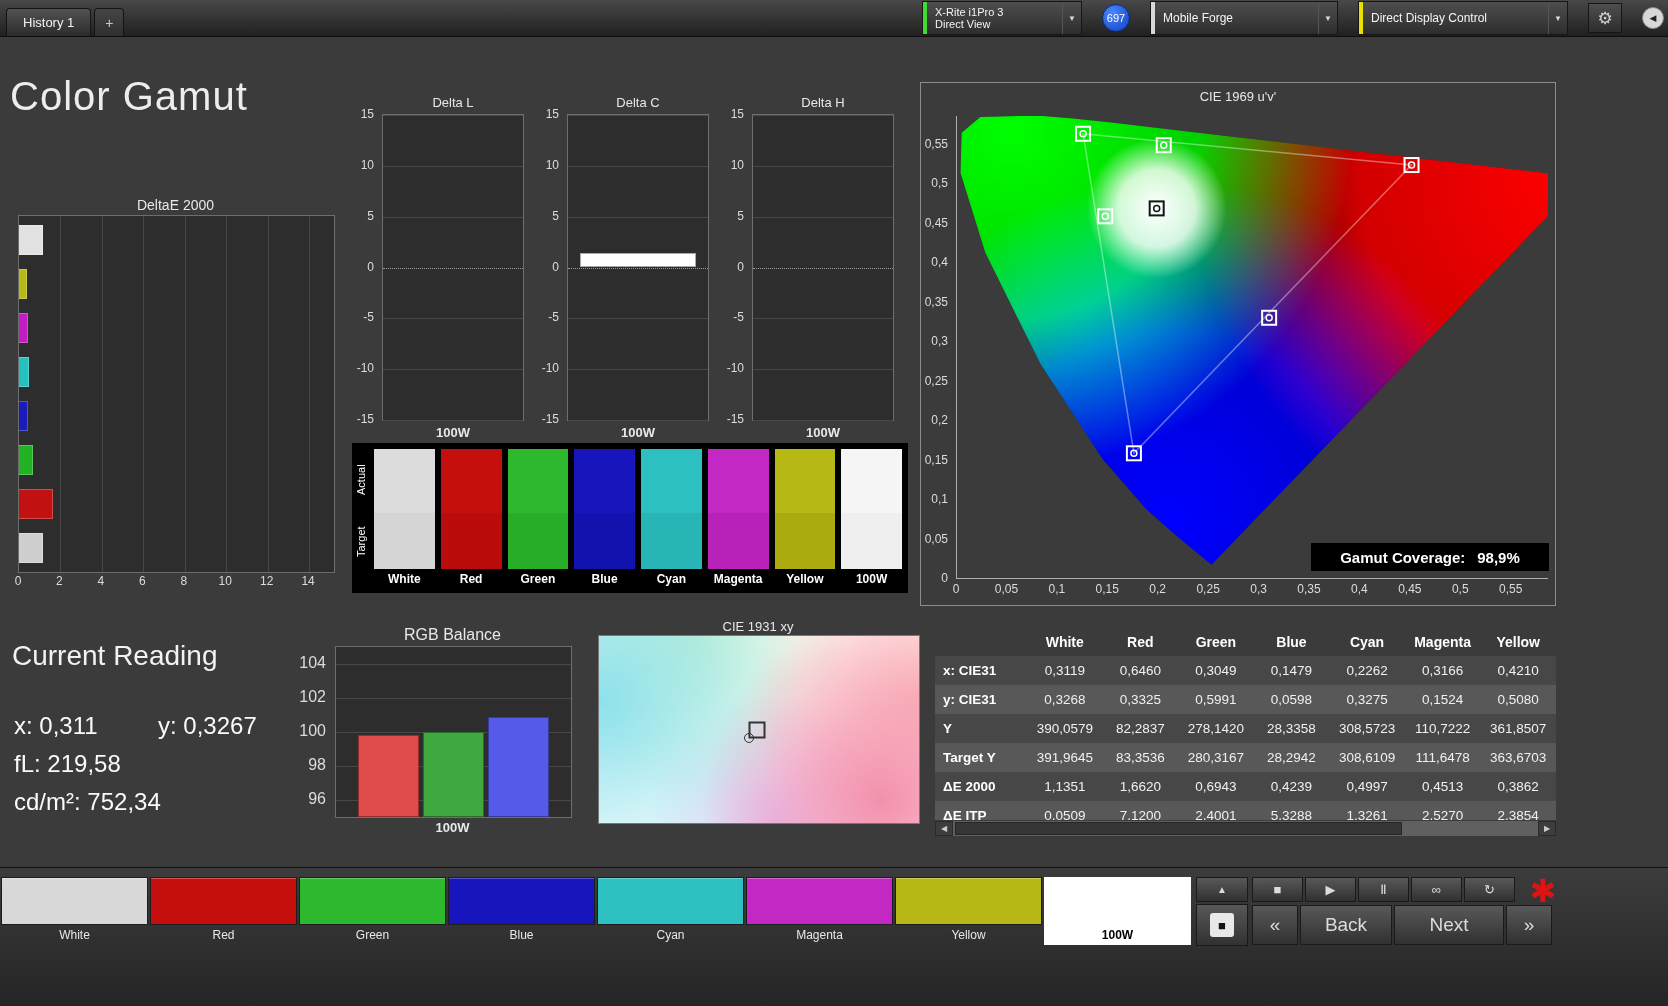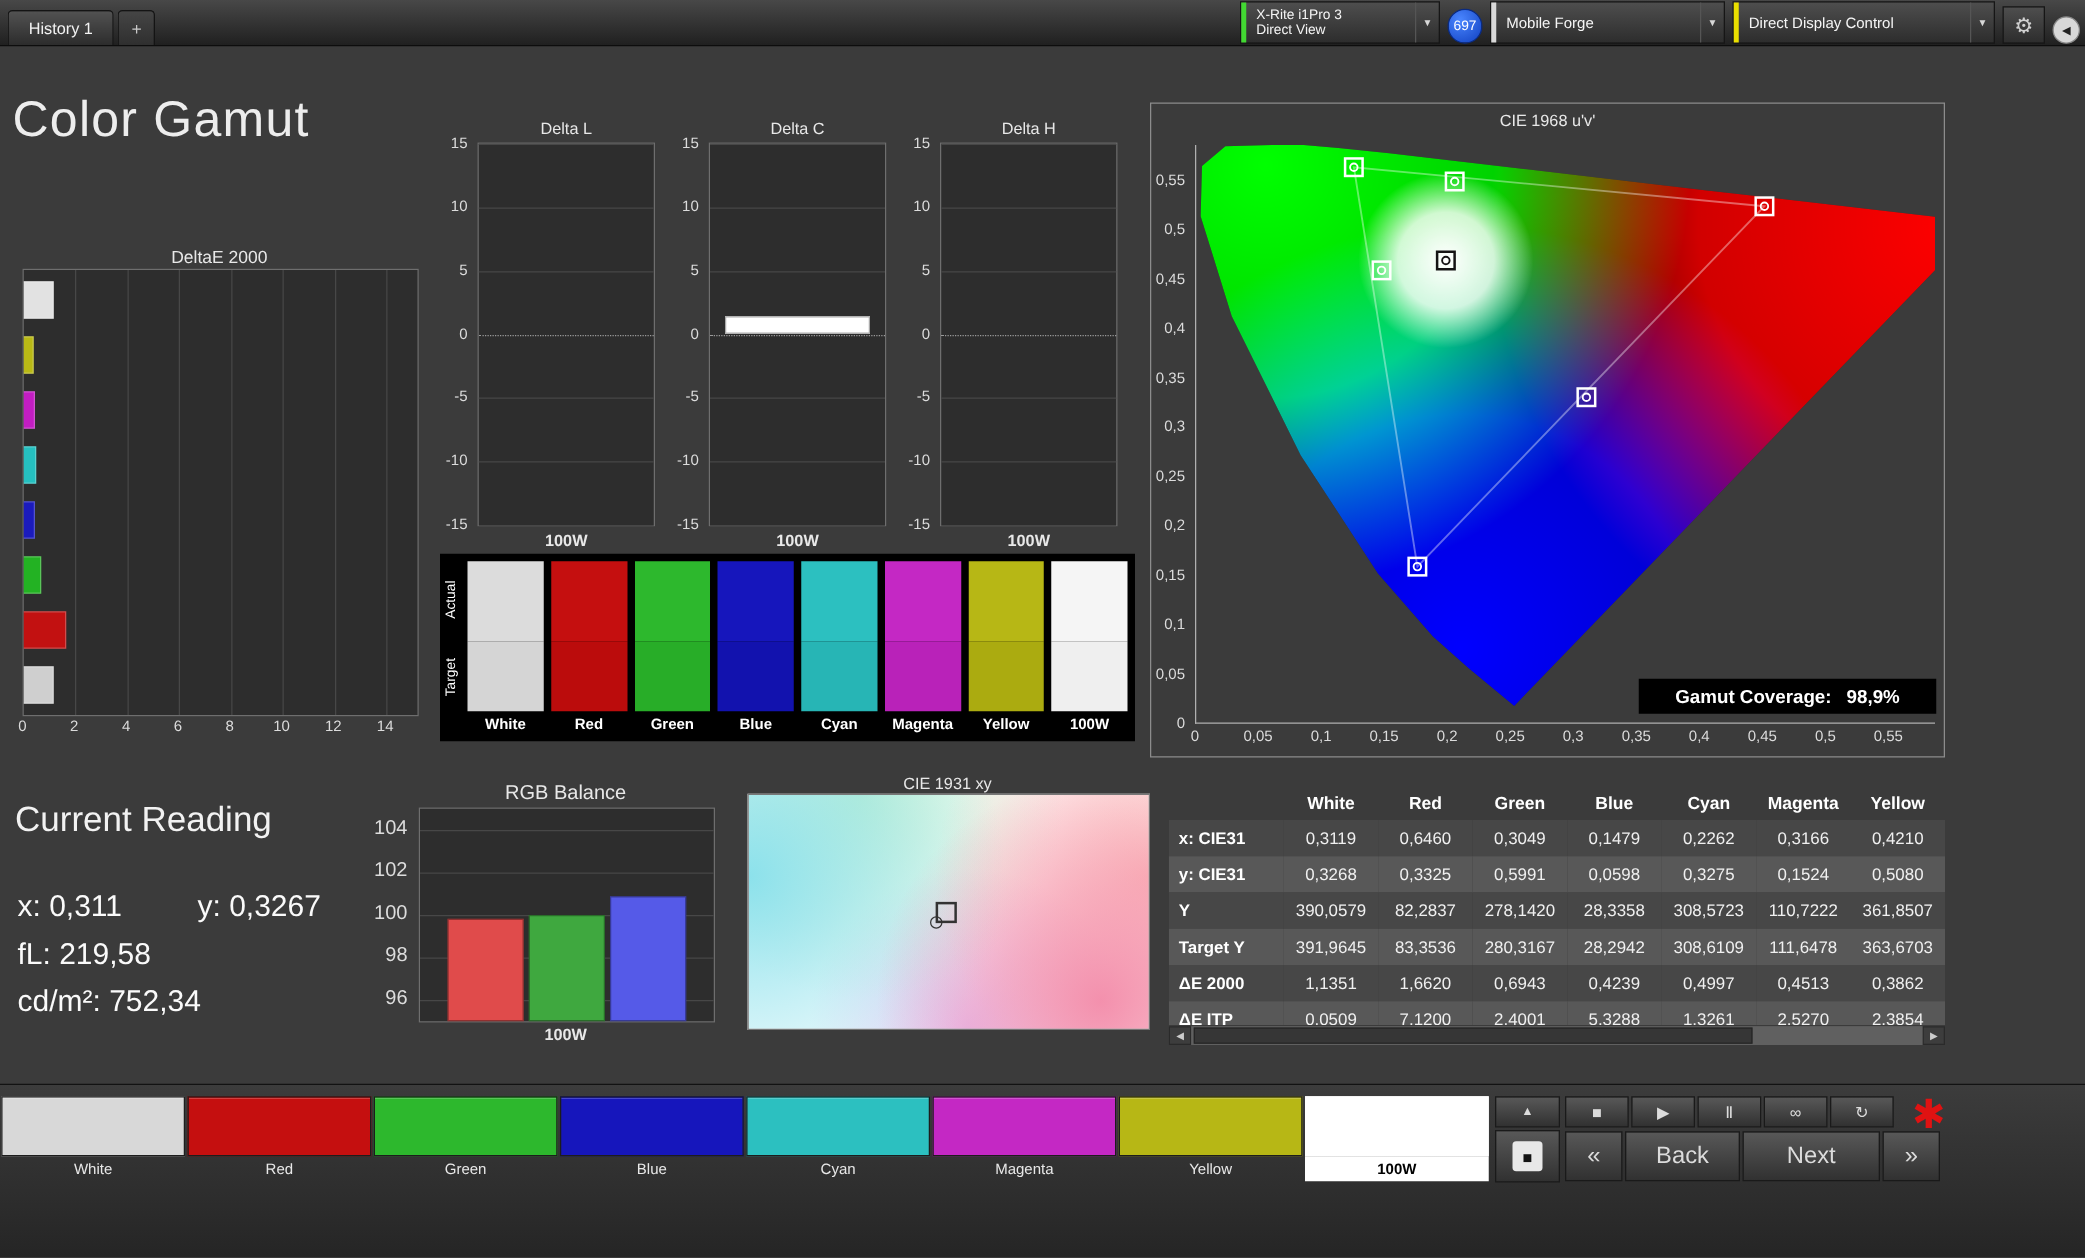--- a/index.html
+++ b/index.html
@@ -7,21 +7,21 @@
        font-family:"Liberation Sans", sans-serif;color:#e8e8e8;}
 
   
   .topbar{position:absolute;left:0;top:0;width:1668px;height:36px;
           background:linear-gradient(#484848,#202020);border-bottom:1px solid #0d0d0d;}
   .tabs{position:absolute;left:6px;bottom:0;display:flex;align-items:flex-end;gap:3px;}
   .tab{height:27px;display:flex;align-items:center;padding:0 16px;font-size:13px;color:#f2f2f2;
        background:linear-gradient(#525252,#2c2c2c);border:1px solid #141414;border-bottom:none;
        border-radius:4px 4px 0 0;cursor:pointer;}
   .addtab{padding:0 10px;font-size:14px;color:#c8c8c8;background:linear-gradient(#454545,#2f2f2f);}
-  .topbar-right{position:absolute;right:4px;top:1px;height:34px;display:flex;align-items:flex-end;gap:6px;}
+  .topbar-right{position:absolute;right:4px;top:1px;height:34px;display:flex;align-items:center;gap:20px;}
   .dropdown{position:relative;height:32px;background:linear-gradient(#4e4e4e,#2d2d2d);
             border:1px solid #161616;display:flex;align-items:center;padding:0 24px 0 12px;cursor:pointer;}
   .accent{position:absolute;left:0;top:0;bottom:0;width:4px;}
   .dd-lines{display:flex;flex-direction:column;line-height:12px;font-size:11px;color:#f5f5f5;}
   .dd-label{font-size:12px;color:#f5f5f5;}
   .dd-arrow{position:absolute;right:0;top:0;bottom:0;width:18px;display:flex;align-items:center;
             justify-content:center;font-size:8px;color:#d8d8d8;border-left:1px solid #555;}
   .badge{width:26px;height:26px;border-radius:50%;display:flex;align-items:center;justify-content:center;
          font-size:11px;color:#fff;border:1px solid #0a2a80;cursor:pointer;
          background:radial-gradient(circle at 35% 30%, #4a86ff, #1040c0);}
@@ -366,21 +366,21 @@
         </div>
         <div class="swatch-col">
           <div class="sw-actual" style="background: rgb(245, 245, 245);"></div>
           <div class="sw-target" style="background: rgb(239, 239, 239);"></div>
           <div class="sw-label">100W</div>
         </div>
       </div>
   </div>
 
   <div class="cie-panel">
-    <div class="cie-title">CIE 1968 u'v'</div>
+    <div class="cie-title">CIE 1969 u'v'</div>
     <div class="cie-ylabels" id="cie-ylabels">
         <span style="top: 27.641px;">0,55</span>
         <span style="top: 67.1282px;">0,5</span>
         <span style="top: 106.615px;">0,45</span>
         <span style="top: 146.103px;">0,4</span>
         <span style="top: 185.59px;">0,35</span>
         <span style="top: 225.077px;">0,3</span>
         <span style="top: 264.564px;">0,25</span>
         <span style="top: 304.051px;">0,2</span>
         <span style="top: 343.538px;">0,15</span>

